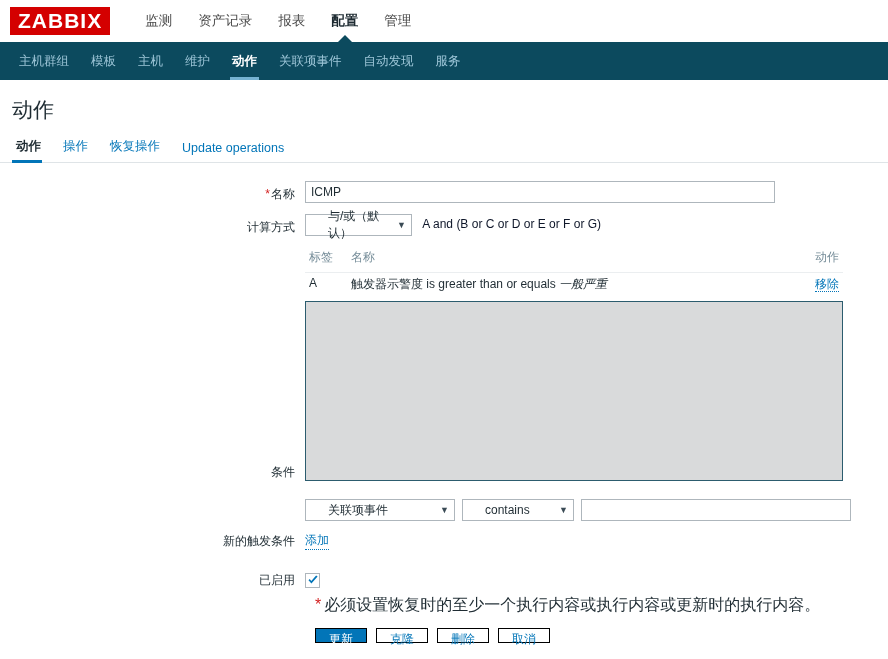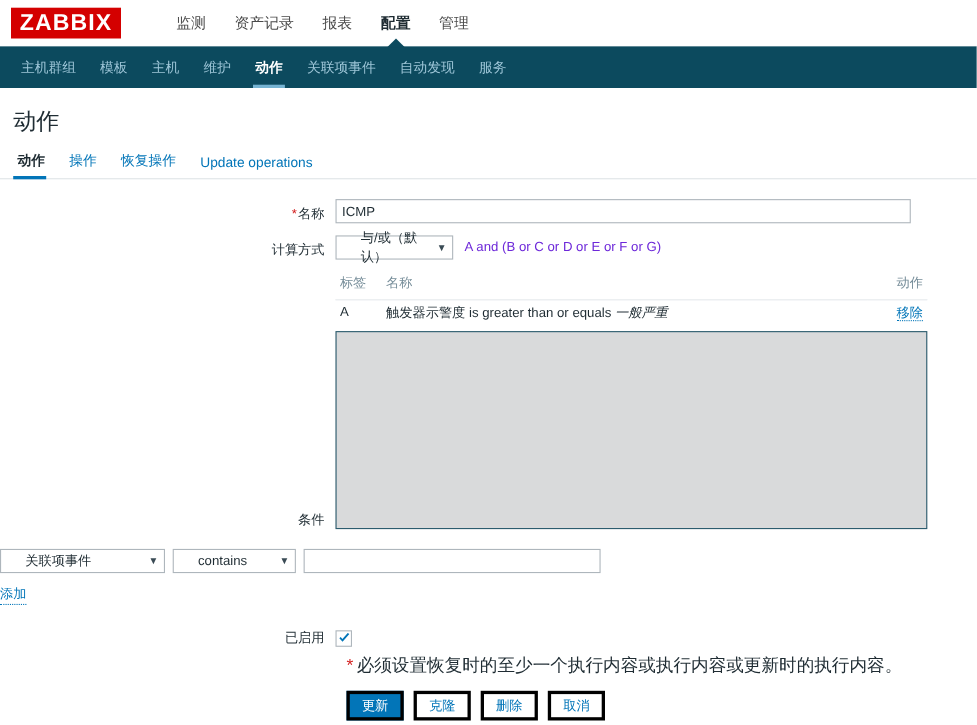--- a/index.html
+++ b/index.html
@@ -14,21 +14,20 @@
   }
 
   
   .topbar {
     height: 42px;
     background: #ffffff;
     display: flex;
     align-items: center;
     padding-left: 10px;
     position: relative;
-    gap: 15px;
   }
   .logo {
     background: #d40000;
     color: #ffffff;
     font-weight: bold;
     font-size: 21px;
     letter-spacing: 1px;
     padding: 3px 8px 4px 8px;
     line-height: 1;
     font-family: "Liberation Sans", sans-serif;
@@ -162,21 +161,21 @@
   input[type=text] {
     height: 22px;
     border: 1px solid #aeb6bc;
     background: #ffffff;
     font-family: "Liberation Sans", sans-serif;
     font-size: 12px;
     color: #1f2c33;
     padding: 0 5px;
     outline: none;
   }
-  .input-name { width: 523px; }
+  .input-name { width: 470px; }
 
   .select {
     display: inline-flex;
     align-items: center;
     justify-content: space-between;
     height: 22px;
     border: 1px solid #aeb6bc;
     background: #ffffff;
     font-size: 12px;
     color: #1f2c33;
@@ -186,21 +185,21 @@
   }
   .select .caret {
     font-size: 9px;
     color: #3a4b55;
     margin-left: 10px;
   }
   .select-calc { width: 107px; }
   .formula {
     display: inline-block;
     font-size: 12px;
-    color: #6d28d9;
+    color: #0f172a;
     margin-left: 7px;
     padding-top: 3px;
     vertical-align: top;
   }
 
   
   .cond-wrap { width: 538px; }
   .cond-table {
     width: 100%;
     border-collapse: collapse;
@@ -270,26 +269,26 @@
     padding: 6px 0 0 0;
   }
   .footnote .req { margin-right: 3px; }
 
   .btnrow {
     display: flex;
     gap: 9px;
     padding-top: 12px;
   }
   .btn {
-    height: 27px;
+    height: 15px;
     min-width: 52px;
     padding: 0 11px;
     font-size: 12px;
     font-family: "Liberation Sans", sans-serif;
-    border: 3px solid #000000;
+    border: 1px solid #000000;
     background: #ffffff;
     color: #0275b8;
     cursor: pointer;
     line-height: 21px;
     text-align: center;
   }
   .btn.primary {
     background: #0275b8;
     color: #ffffff;
   }
@@ -368,20 +367,21 @@
               <td class="right"><a class="link">移除</a></td>
             </tr>
           </tbody>
         </table>
         <div class="grayarea"></div>
       </div>
     </div>
   </div>
 
   <div class="frow" style="margin-top:18px;">
+    <div class="flabel">新的触发条件</div>
     <div class="fctl">
       <div class="newcond-row">
         <div class="select select-type">
           <span>关联项事件</span>
           <span class="caret">▼</span>
         </div>
         <div class="select select-op">
           <span>contains</span>
           <span class="caret">▼</span>
         </div>

